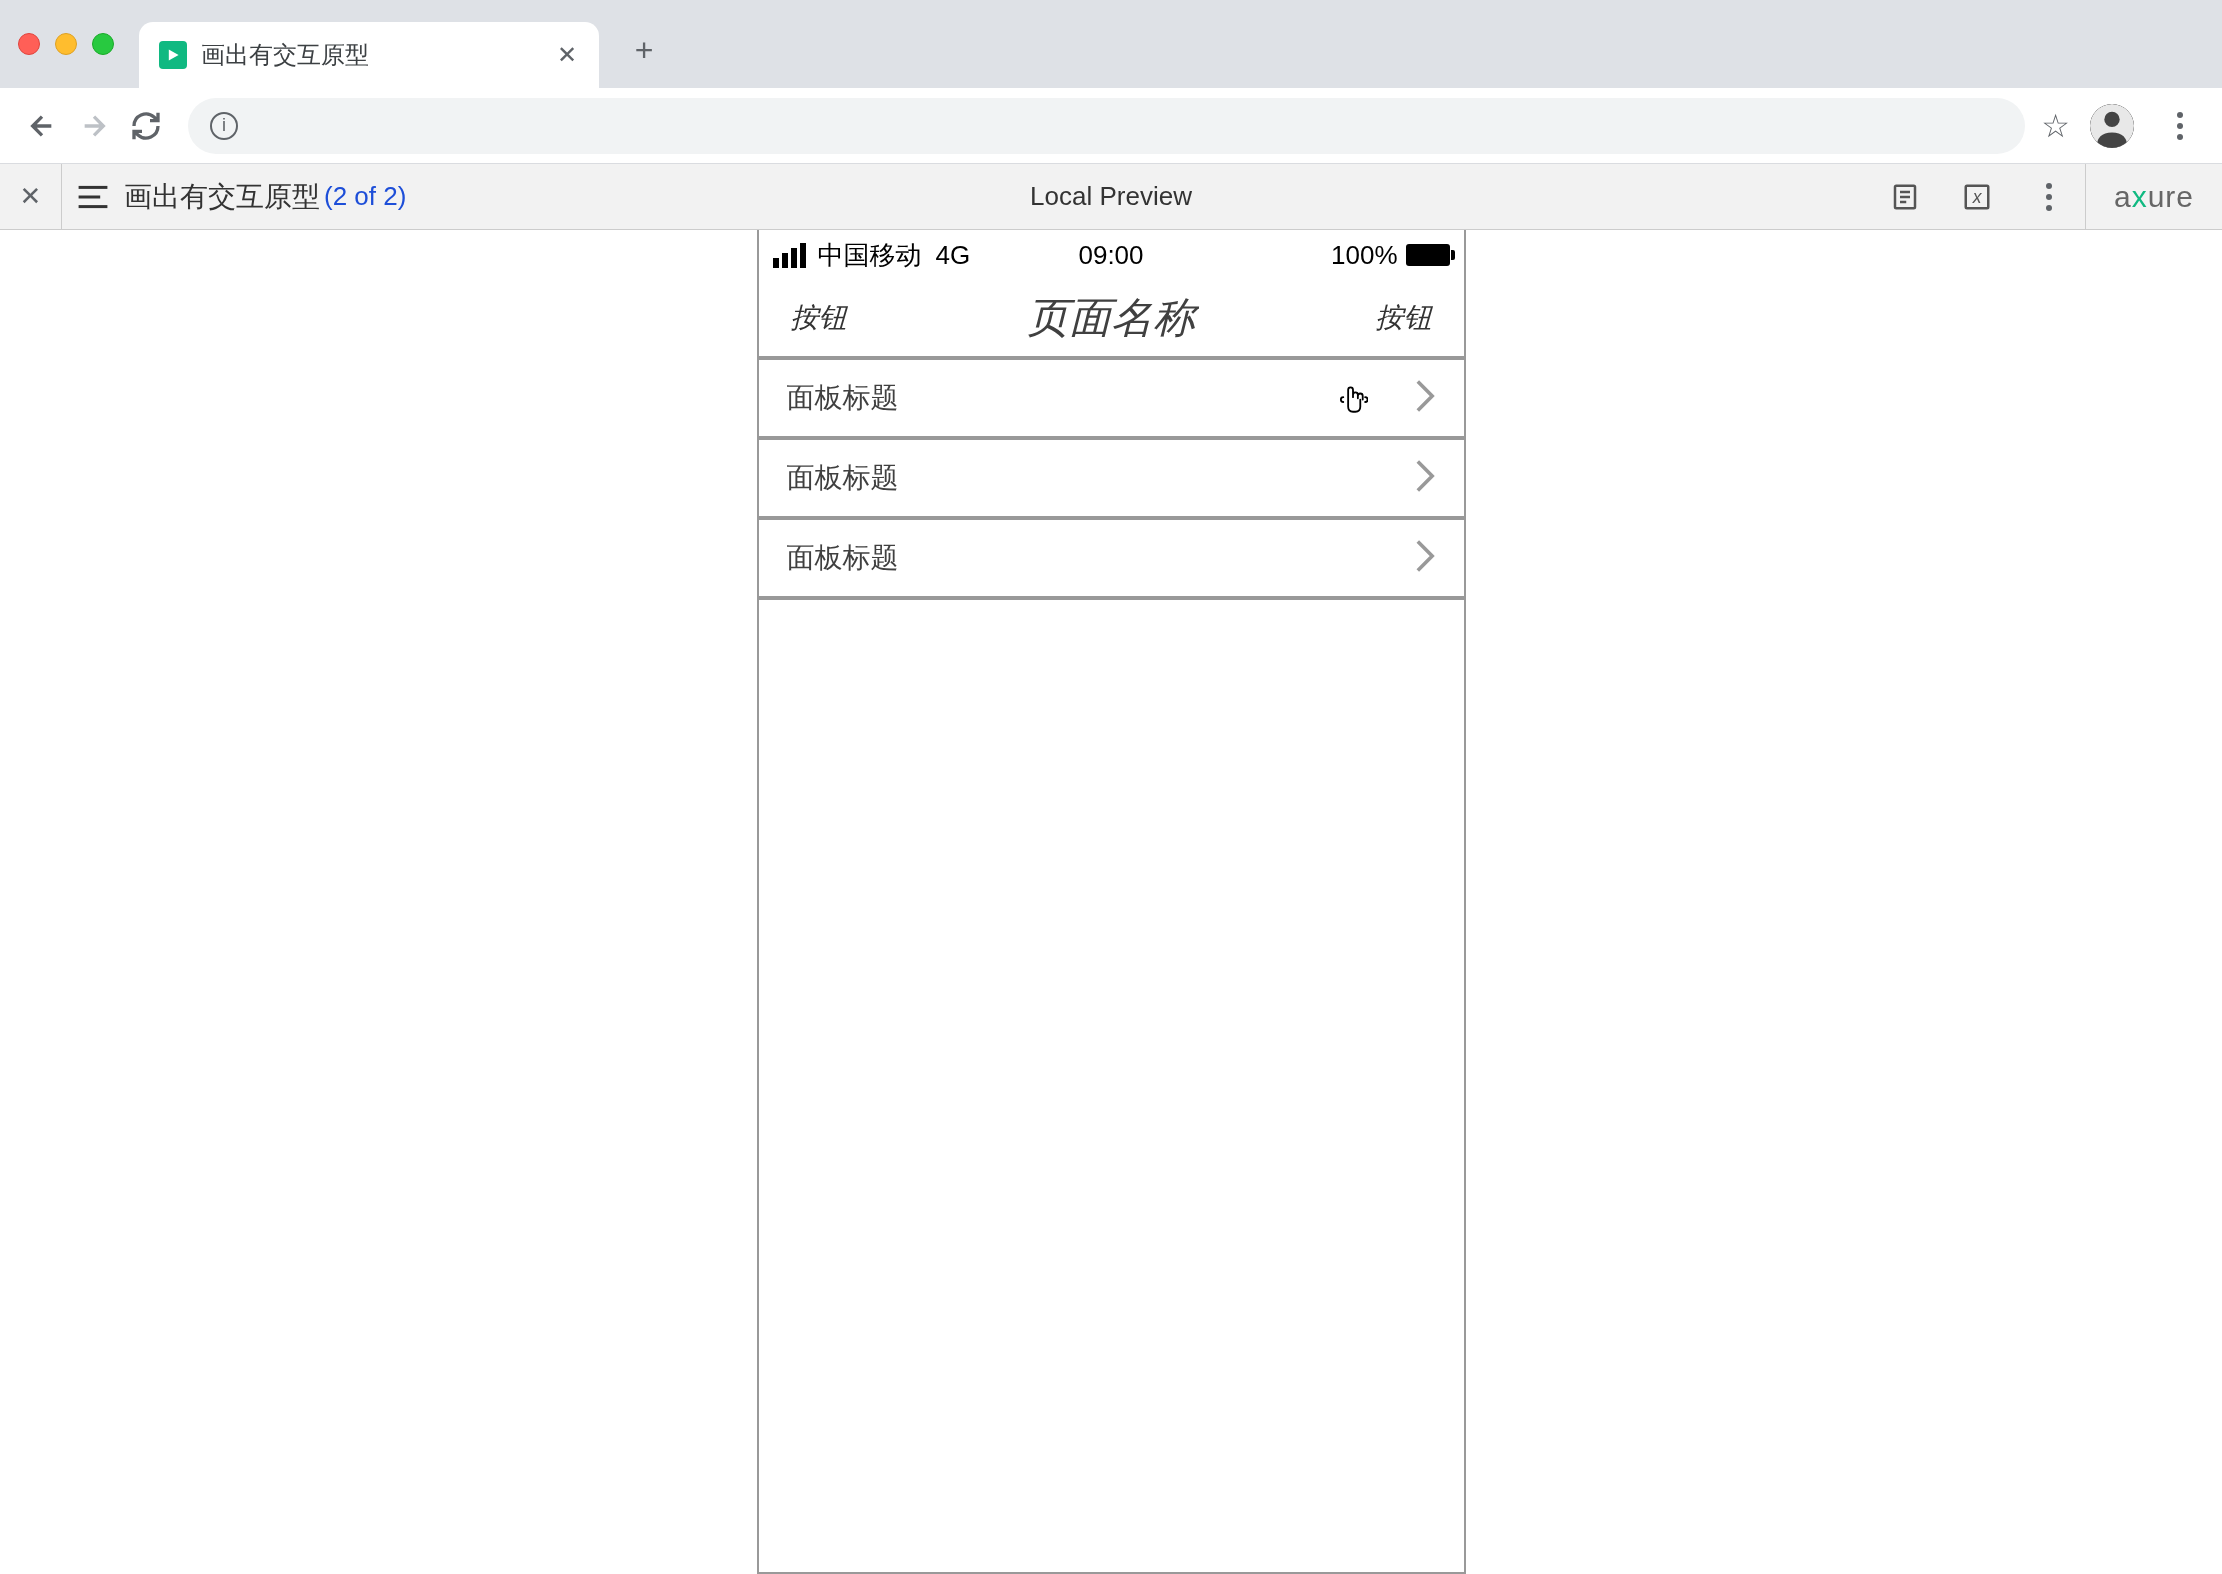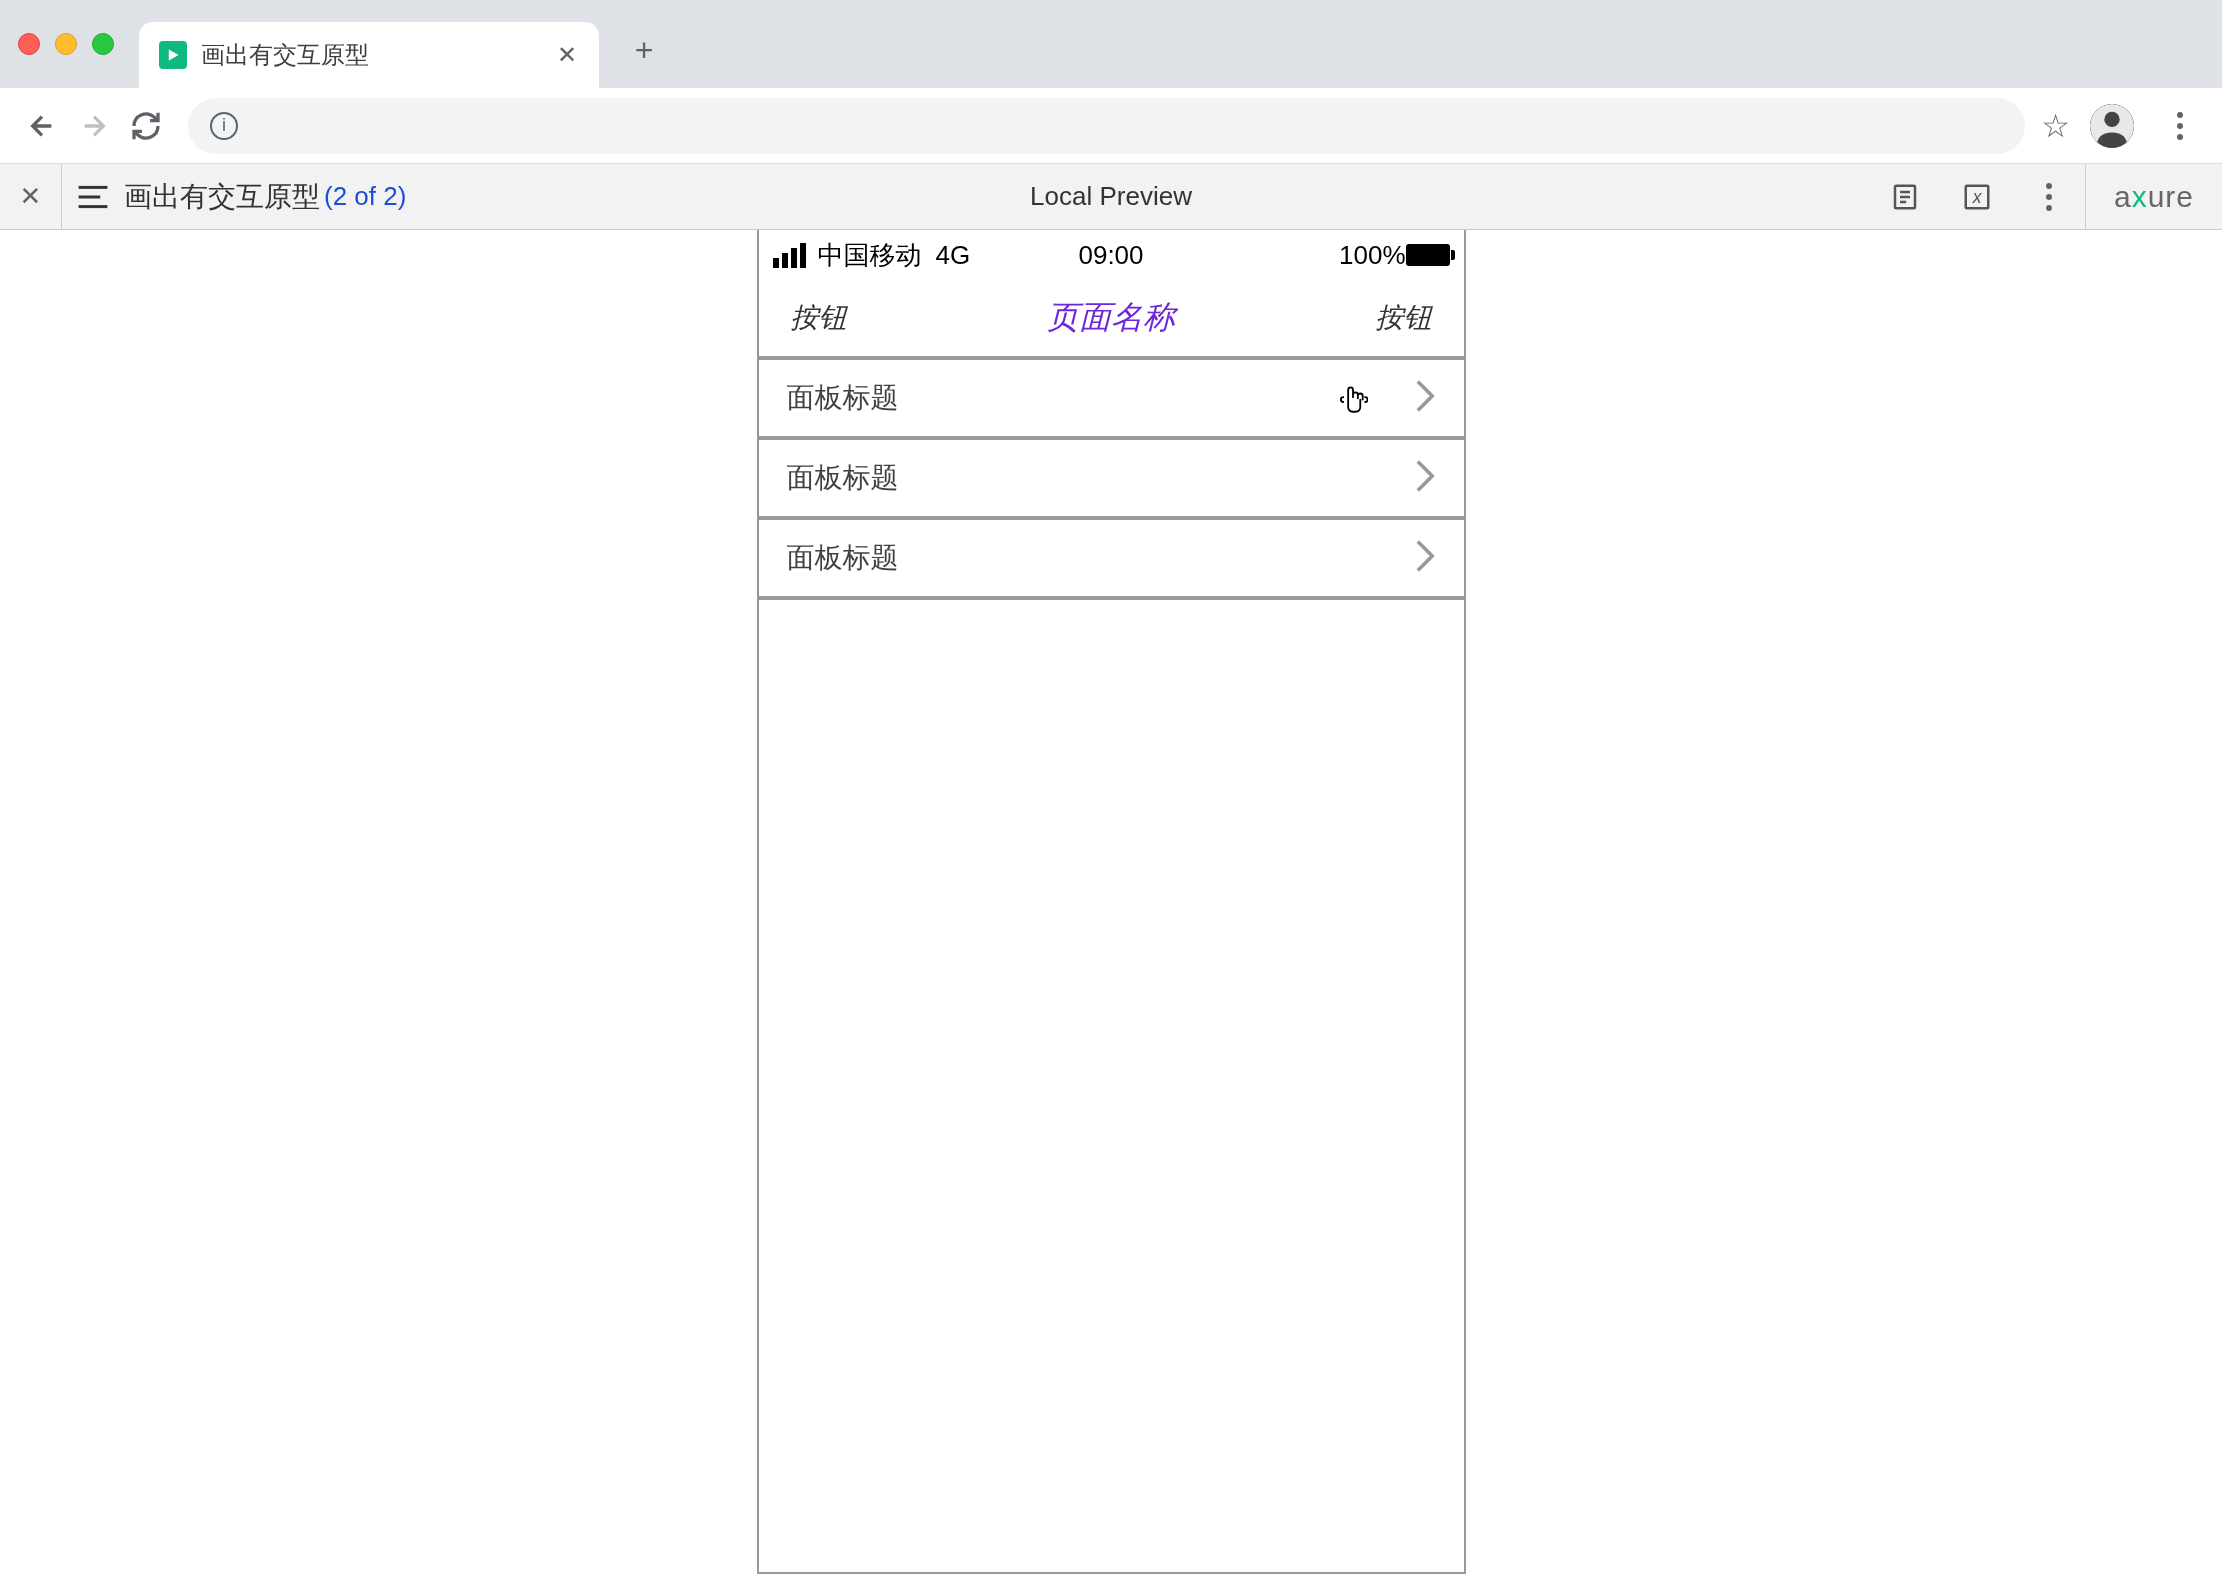--- a/index.html
+++ b/index.html
@@ -286,20 +286,21 @@
     .status-time {
       position: absolute;
       left: 50%;
       transform: translateX(-50%);
       font-size: 26px;
     }
     .battery-wrap {
       margin-left: auto;
       display: flex;
       align-items: center;
+      gap: 8px;
     }
     .battery-pct { font-size: 26px; }
     .battery-icon {
       width: 44px;
       height: 22px;
       background: #000;
       border-radius: 3px;
       position: relative;
     }
     .battery-icon::after {
@@ -325,22 +326,22 @@
     }
     .nav-left, .nav-right {
       font-size: 28px;
       color: #333;
     }
     .nav-right { margin-left: auto; }
     .nav-title {
       position: absolute;
       left: 50%;
       transform: translateX(-50%);
-      font-size: 32px;
-      color: #6d28d9;
+      font-size: 42px;
+      color: #404040;
     }
     
     
     .list-item {
       height: 80px;
       display: flex;
       align-items: center;
       padding: 0 28px;
       border-bottom: 4px solid #999;
       position: relative;

